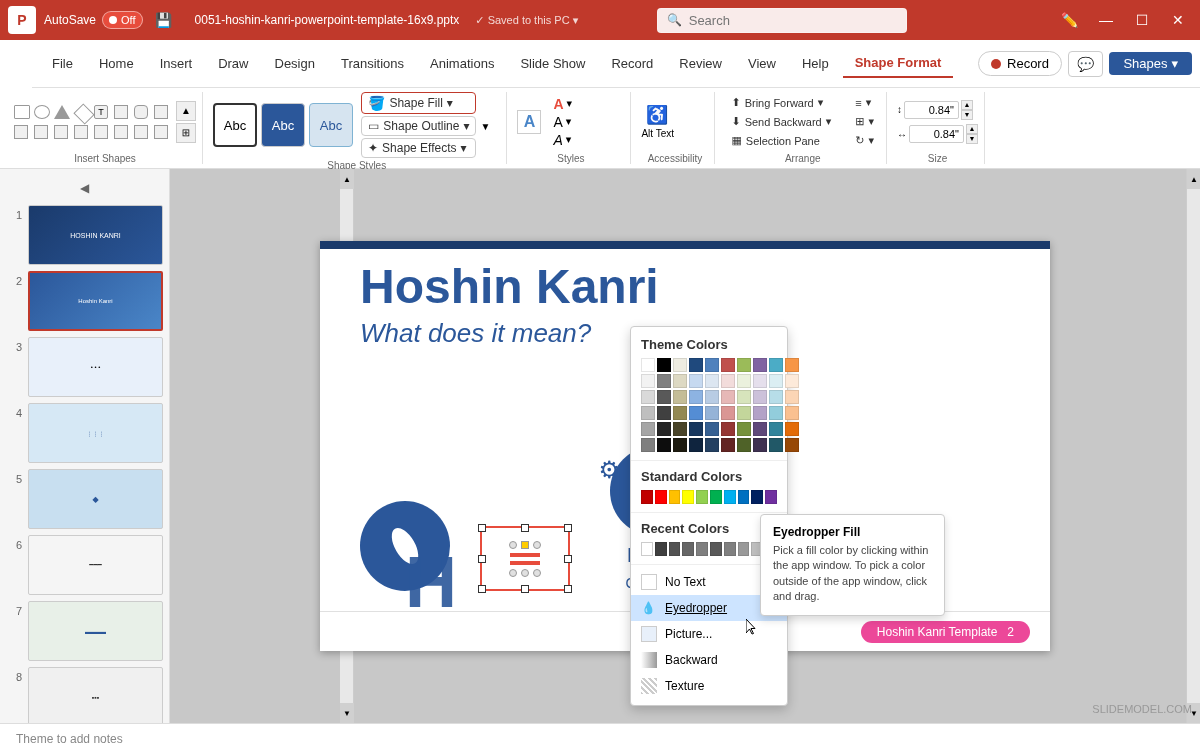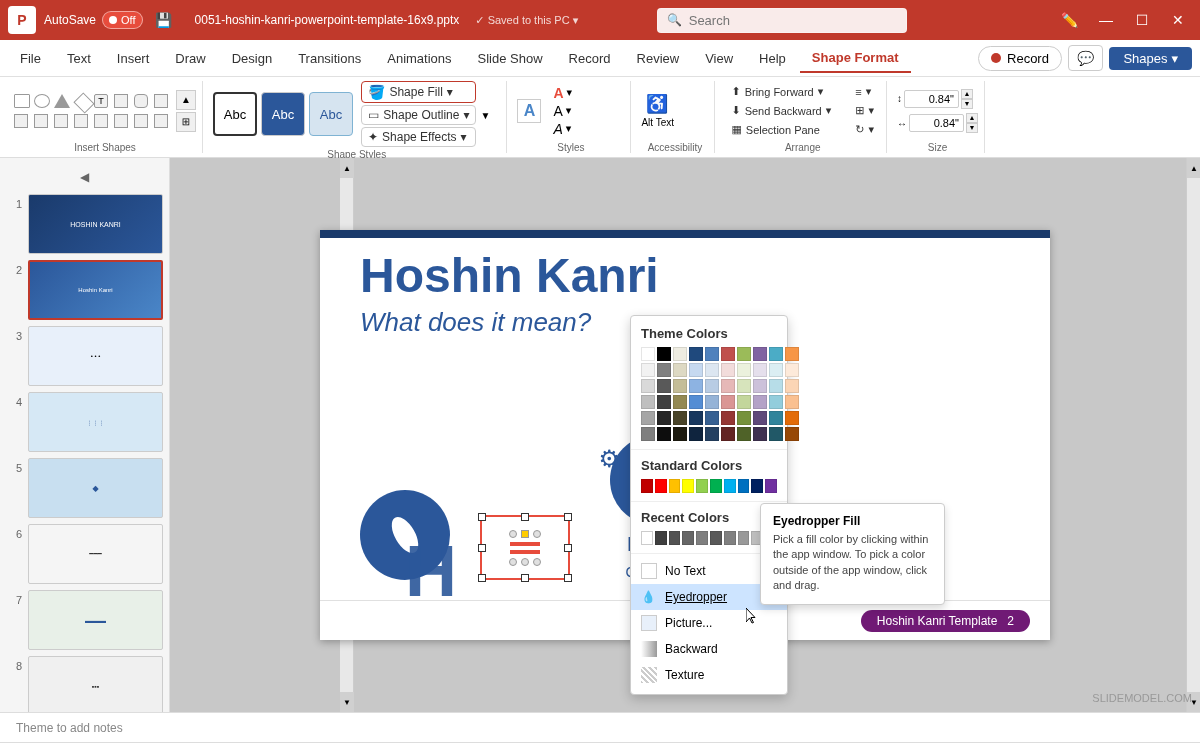--- a/index.html
+++ b/index.html
@@ -52,23 +52,24 @@
 
     
     .ribbon {
       background: white;
       border-bottom: 1px solid #ddd;
     }
     .ribbon-tabs {
       display: flex;
       align-items: center;
       padding: 0 8px;
-      height: 37px;
+      height: 48px;
       border-bottom: 1px solid #e0e0e0;
       gap: 2px;
+      margin-left: 32px;
     }
     .ribbon-tab {
       padding: 6px 12px;
       cursor: pointer;
       border-radius: 4px 4px 0 0;
       font-size: 13px;
       color: #333;
     }
     .ribbon-tab.active { color: #c0392b; border-bottom: 2px solid #c0392b; font-weight: 500; }
     .ribbon-tab.shape-format { color: #c0392b; font-weight: 600; }
@@ -318,21 +319,21 @@
     <div class="title-bar-icon-btn">✏️</div>
     <div class="title-bar-icon-btn">—</div>
     <div class="title-bar-icon-btn">☐</div>
     <div class="title-bar-icon-btn">✕</div>
   </div>
 </div>
 
 <div class="ribbon">
   <div class="ribbon-tabs">
     <div class="ribbon-tab">File</div>
-    <div class="ribbon-tab">Text</div>
+    <div class="ribbon-tab">Home</div>
     <div class="ribbon-tab">Insert</div>
     <div class="ribbon-tab">Draw</div>
     <div class="ribbon-tab">Design</div>
     <div class="ribbon-tab">Transitions</div>
     <div class="ribbon-tab">Animations</div>
     <div class="ribbon-tab">Slide Show</div>
     <div class="ribbon-tab">Record</div>
     <div class="ribbon-tab">Review</div>
     <div class="ribbon-tab">View</div>
     <div class="ribbon-tab">Help</div>
@@ -627,21 +628,21 @@
           </div>
           <div style="width:90px;height:90px;border-radius:50%;background:#2b579a;display:flex;align-items:center;justify-content:center;">
             <div style="font-size:28px;color:white;">🧭</div>
           </div>
           <div style="font-size:20px;font-weight:bold;color:#2b579a;">Hoshi</div>
           <div style="font-size:14px;color:#2b579a;">Compass</div>
         </div>
       </div>
 
       <div style="position:absolute;bottom:0;left:0;right:0;height:40px;background:white;border-top:1px solid #e0e0e0;display:flex;align-items:center;justify-content:flex-end;padding:0 20px;">
-        <div style="background:#701a75;color:white;padding:4px 16px;border-radius:15px;font-size:12px;display:flex;align-items:center;gap:10px;">
+        <div style="background:#ec4899;color:white;padding:4px 16px;border-radius:15px;font-size:12px;display:flex;align-items:center;gap:10px;">
           <span>Hoshin Kanri Template</span>
           <span>2</span>
         </div>
       </div>
     </div>
 
     <div style="position:absolute;bottom:100px;left:235px;font-size:72px;font-weight:bold;color:#2b579a;opacity:0.9;">H</div>
 
     <div class="dropdown-panel">
 

